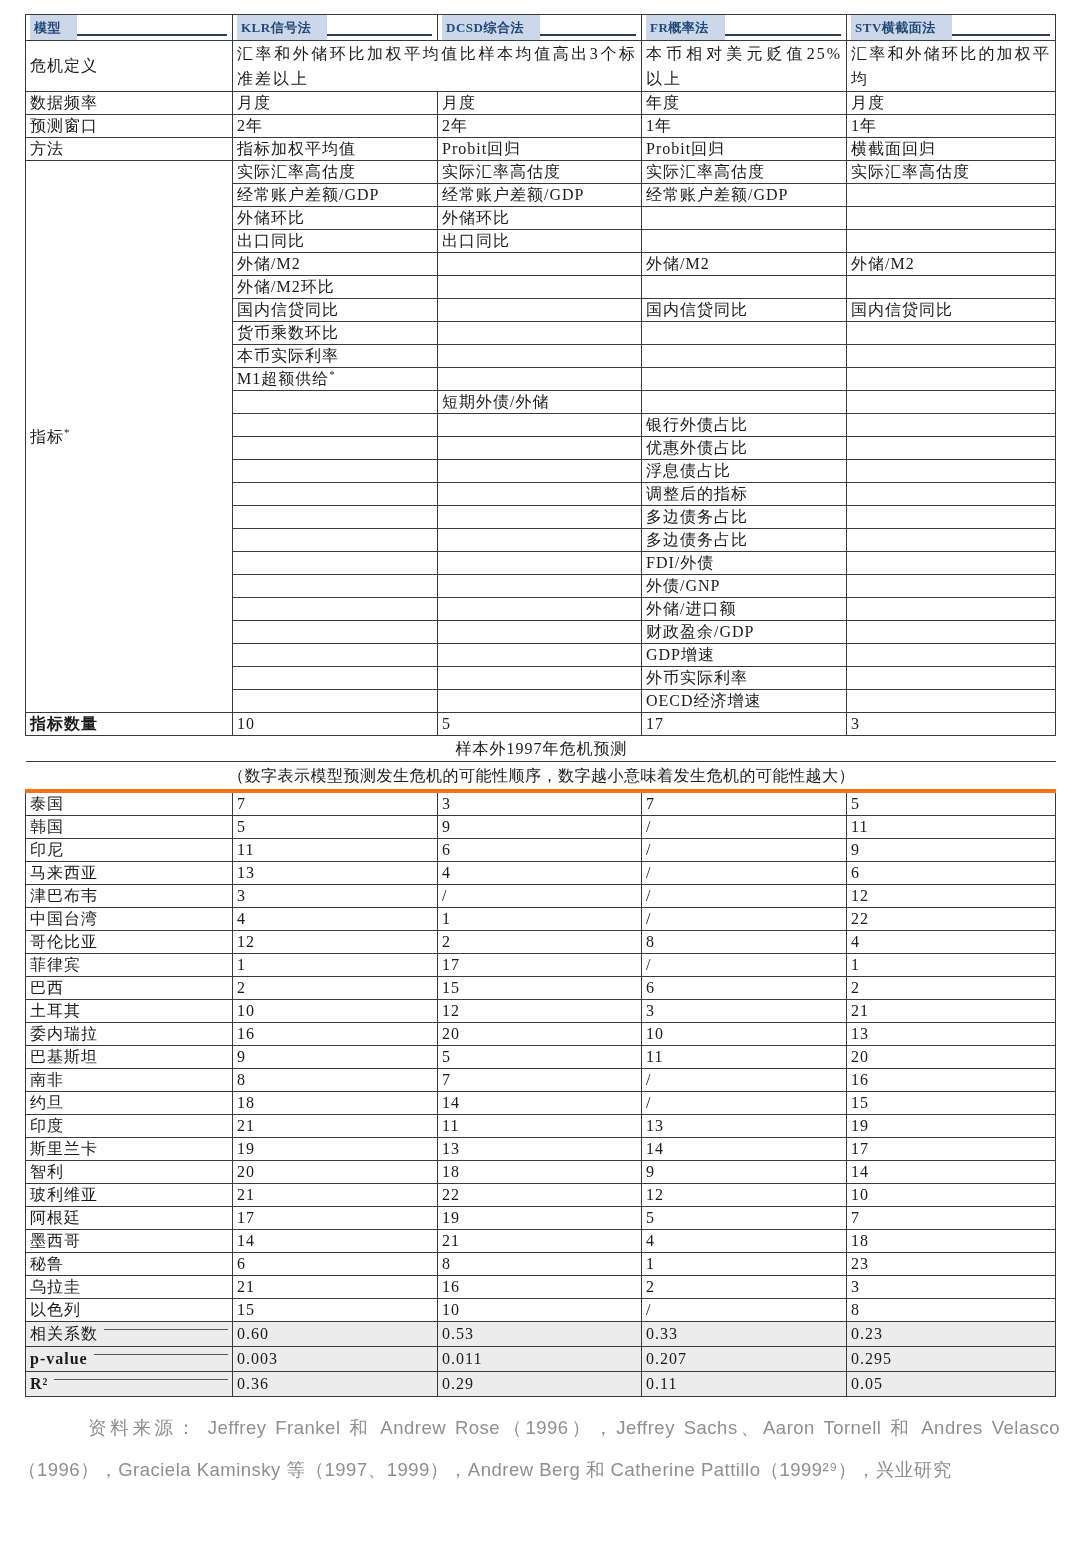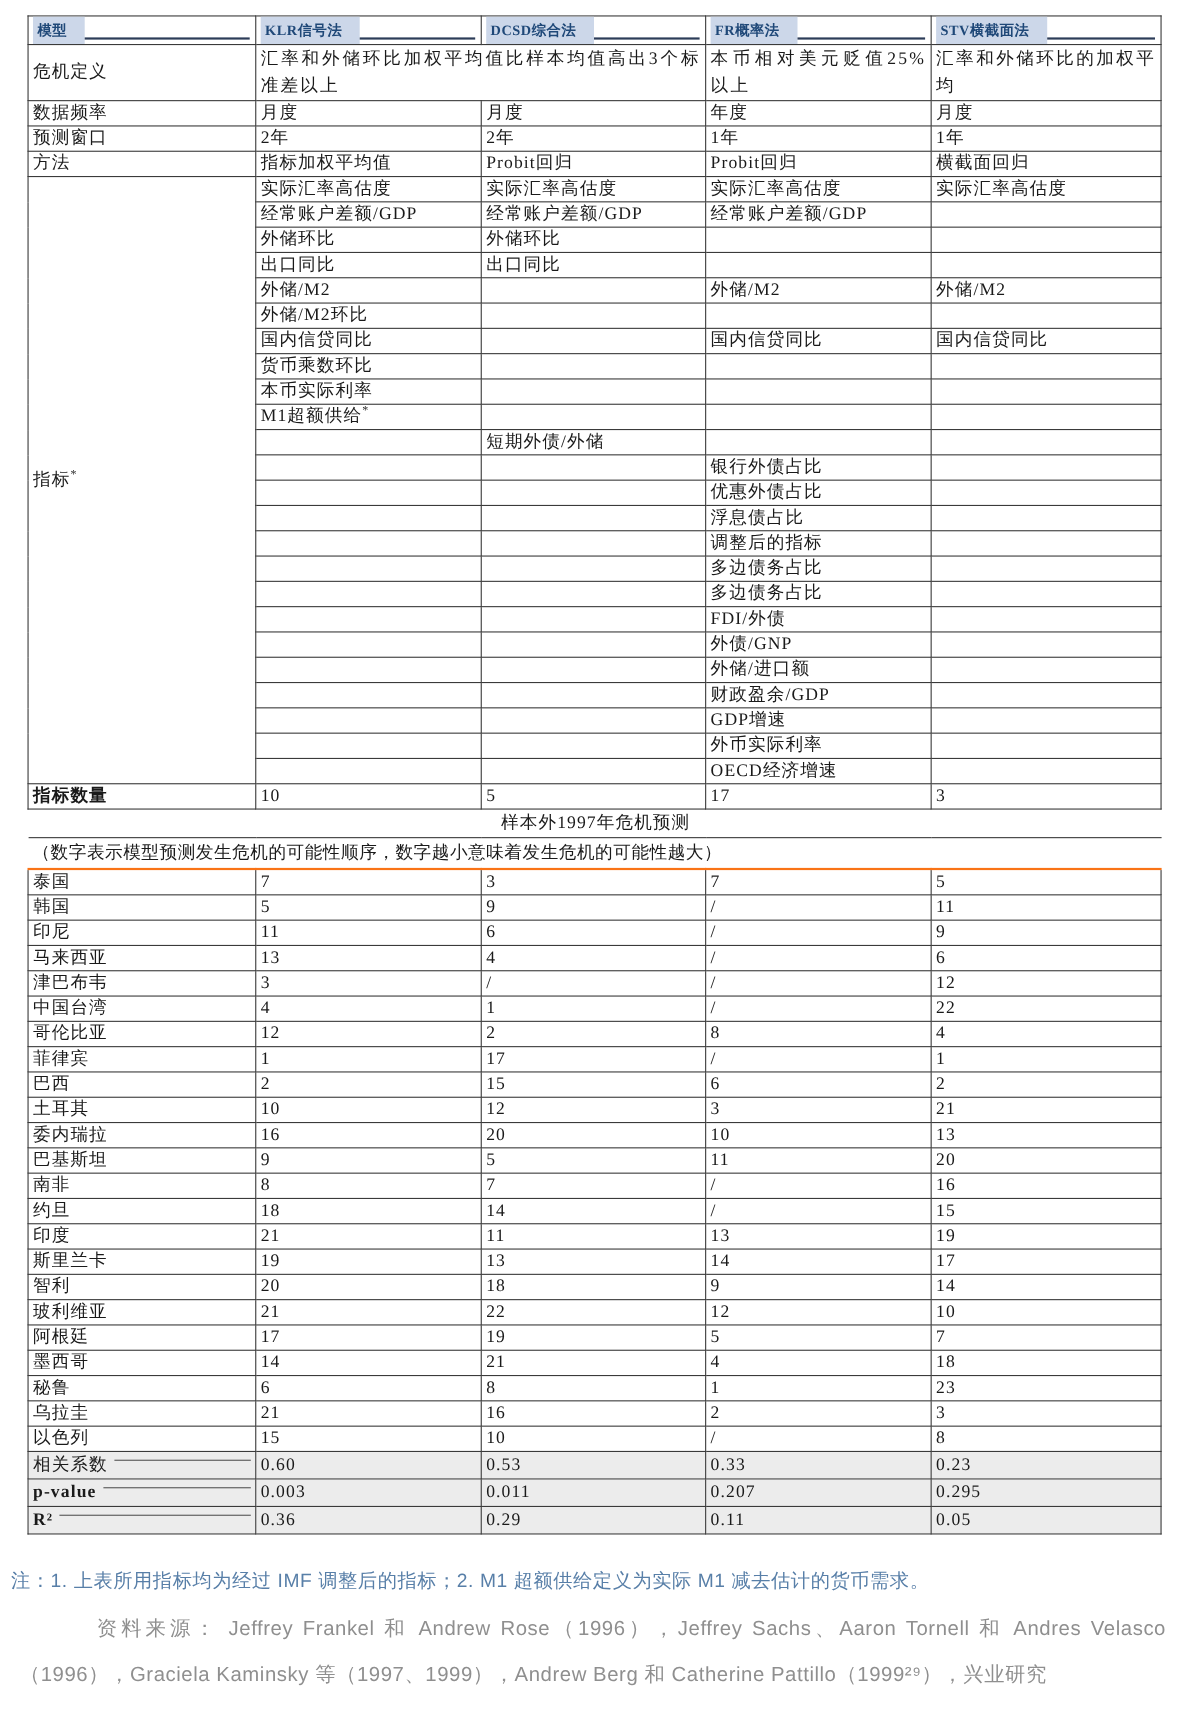--- a/index.html
+++ b/index.html
@@ -53,22 +53,22 @@
   }
   tr.def-row th{vertical-align:middle;}
   
   tr.count > *{border-top:2px solid #1c1c1c;font-weight:normal;}
   tr.count th{font-weight:bold;}
   tr.sec-title td{
     border-left:none;border-right:none;text-align:center;
     font-weight:normal;height:25px;letter-spacing:1px;
   }
   tr.sec-sub td{
-    border-left:none;border-right:none;text-align:left;
-    height:27px;border-bottom:2px solid #f97316;letter-spacing:0.5px;
+    border-left:none;border-right:none;text-align:center;
+    height:27px;border-bottom:4px solid #f97316;letter-spacing:0.5px;
   }
   tr.stat > *{background:var(--stat-fill,#ECECEC);height:24px;}
   tr.stat-first > *{border-top:2px solid #1c1c1c;}
   tr.stat-last > *{border-bottom:3px solid #1c1c1c;margin-left:20px;}
   .lw{display:flex;align-items:center;height:24px;}
   .lab{display:flex;align-items:center;white-space:nowrap;padding-right:6px;}
   .lab.bold{font-weight:bold;}
   .lrule{flex:1;position:relative;}
   .lrule::after{content:"";position:absolute;left:0;right:4px;bottom:4px;border-bottom:1px solid #555;}
   tr.stat th{padding:0;padding-left:4px;}
@@ -516,16 +516,15 @@
             </div>
           </th>
           <td>0.36</td>
           <td>0.29</td>
           <td>0.11</td>
           <td>0.05</td>
         </tr>
       </tbody>
   </table>
 
-  <p class="note">注：1. 上表所用指标均为经过 IMF 调整后的指标；2. M1 超额供给定义为实际 M1 减去估计的货币需求。</p>
   <p class="source">资料来源： Jeffrey Frankel 和 Andrew Rose（1996），Jeffrey Sachs、Aaron Tornell 和 Andres Velasco（1996），Graciela Kaminsky 等（1997、1999），Andrew Berg 和 Catherine Pattillo（1999²⁹），兴业研究</p>
 
 </div>
 
 </body></html>

